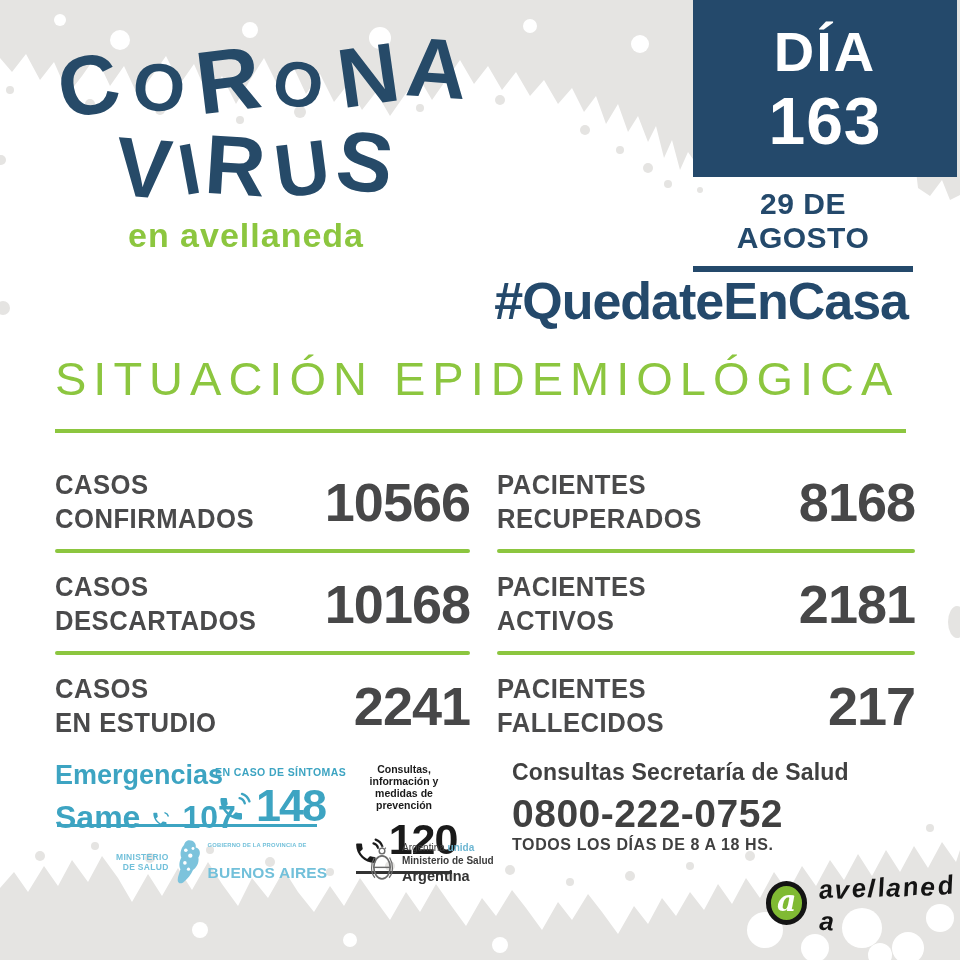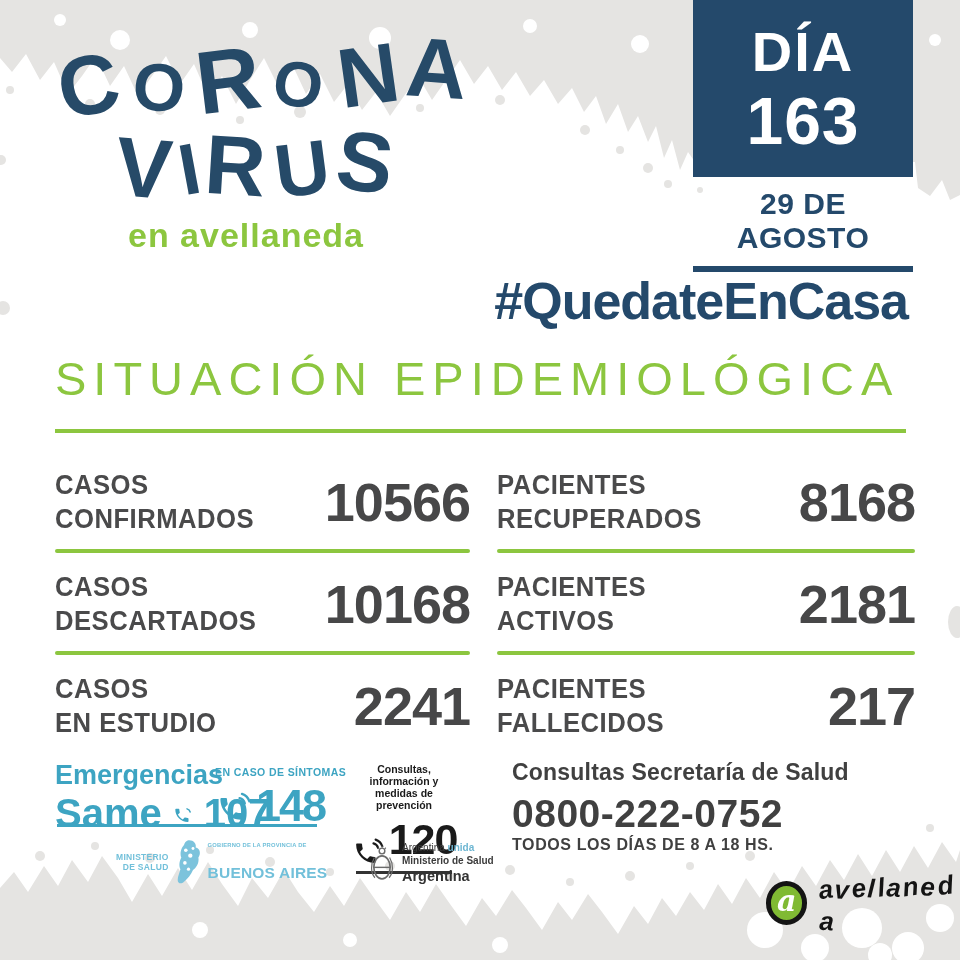--- a/index.html
+++ b/index.html
@@ -24,21 +24,21 @@
   .logo-l1 span:nth-child(4){transform:rotate(11deg) scale(.76) translateY(10px);}
   .logo-l1 span:nth-child(5){transform:rotate(-6deg);}
   .logo-l1 span:nth-child(6){transform:rotate(6deg) translateY(-4px);}
   .logo-l2 span:nth-child(1){transform:rotate(6deg);}
   .logo-l2 span:nth-child(2){transform:rotate(-9deg) scale(.86) translateY(2px);}
   .logo-l2 span:nth-child(3){transform:rotate(5deg);}
   .logo-l2 span:nth-child(4){transform:rotate(-6deg) scale(.9) translateY(5px);}
   .logo-l2 span:nth-child(5){transform:rotate(9deg);}
   .logo-sub{color:#8cc63f;font-size:34px;font-weight:bold;letter-spacing:1px;margin-left:70px;margin-top:10px;}
 
-  .day-box{left:693px;top:0;width:220px;height:177px;background:#24496b;color:#ffffff;text-align:center;}
+  .day-box{left:693px;top:0;width:264px;height:177px;background:#24496b;color:#ffffff;text-align:center;}
   .day-label{font-size:56px;font-weight:bold;line-height:1;margin-top:24px;letter-spacing:2px;}
   .day-number{font-size:66px;font-weight:bold;line-height:1;margin-top:8px;letter-spacing:1px;}
 
   .date-line{left:693px;top:187px;width:220px;text-align:center;color:#24496b;
     font-size:30px;font-weight:bold;letter-spacing:0.5px;
     padding-bottom:11px;border-bottom:6px solid #24496b;}
   .hashtag{right:52px;top:271px;color:#24496b;font-size:52px;font-weight:bold;letter-spacing:-1px;}
 
   
   .sit-title{left:55px;top:351px;color:#8cc63f;font-size:47px;font-weight:normal;
@@ -55,21 +55,21 @@
   .stat-label{font-size:27px;font-weight:bold;color:#4a4a4b;line-height:34px;
     letter-spacing:0.5px;transform:scaleX(.95);transform-origin:left center;}
   .stat-value{font-size:54px;font-weight:bold;color:#474748;letter-spacing:-1px;}
   .stat-div{position:absolute;left:0;width:100%;height:4px;background:#8cc63f;border-radius:2px;}
   .stat-div.d1{top:86px;} .stat-div.d2{top:188px;}
 
   
   .teal{color:#3da4c2;}
   .f-same{left:55px;top:761px;}
   .f-same-l1{font-size:27px;font-weight:bold;line-height:1.05;}
-  .f-same-l2{display:flex;align-items:center;gap:10px;font-size:40px;font-weight:bold;margin-top:2px;}
+  .f-same-l2{display:flex;align-items:center;gap:10px;font-size:32px;font-weight:bold;margin-top:10px;}
   .f-sintomas{left:215px;top:766px;width:112px;}
   .f-sint-label{font-size:10.5px;font-weight:bold;letter-spacing:0.4px;white-space:nowrap;}
   .f-sint-num{display:flex;align-items:center;gap:5px;font-size:45px;font-weight:bold;
     letter-spacing:-2px;margin-top:2px;}
   .rule-teal{left:57px;top:824px;width:260px;height:3px;background:#3da4c2;}
 
   .f-prev{left:350px;top:763px;width:108px;text-align:center;color:#1a1a1a;}
   .f-prev-label{font-size:10.5px;font-weight:bold;line-height:12px;}
   .f-prev-num{display:flex;align-items:flex-end;justify-content:center;gap:5px;
     font-size:43px;font-weight:bold;letter-spacing:-1px;margin-top:4px;}

